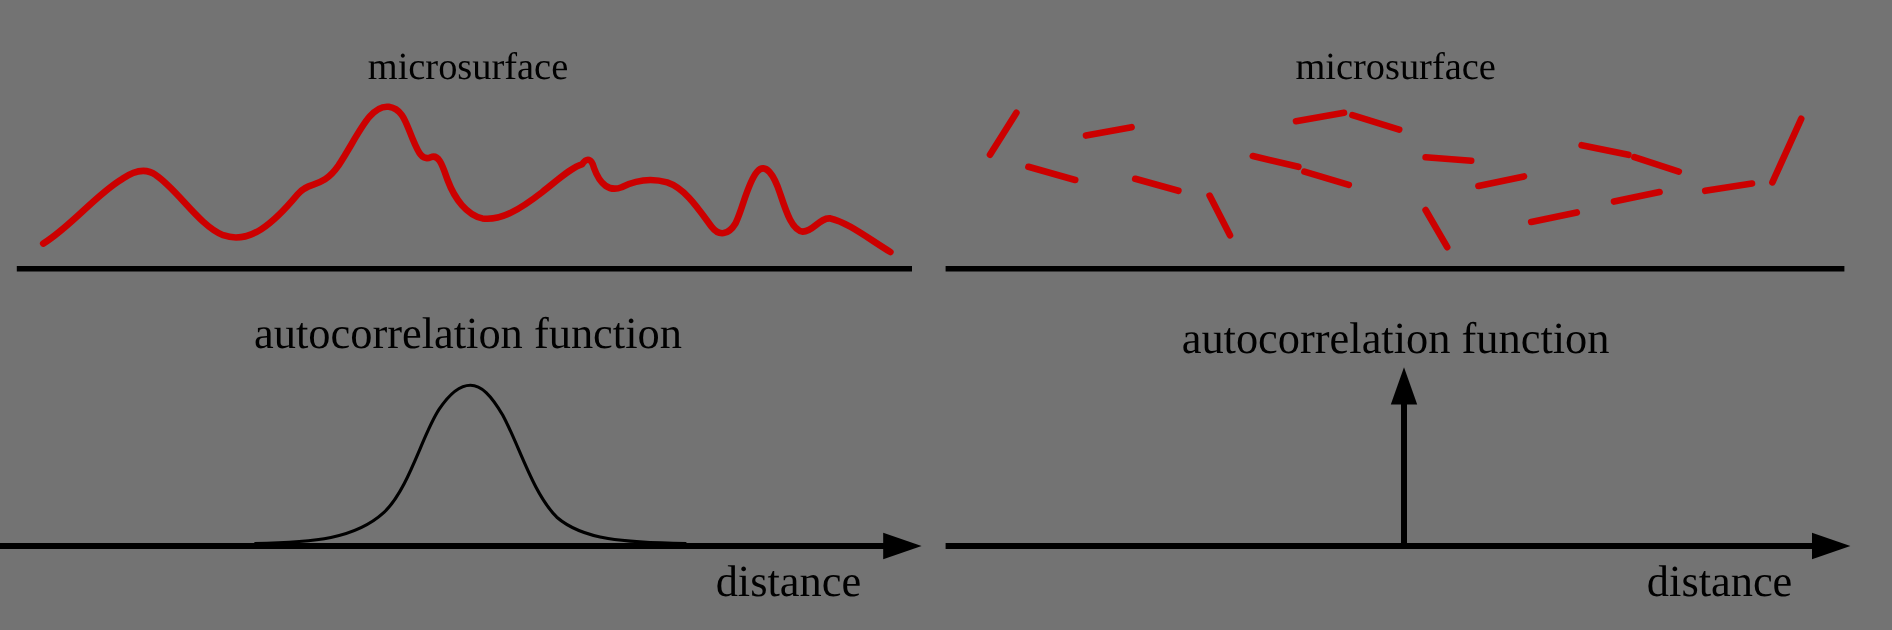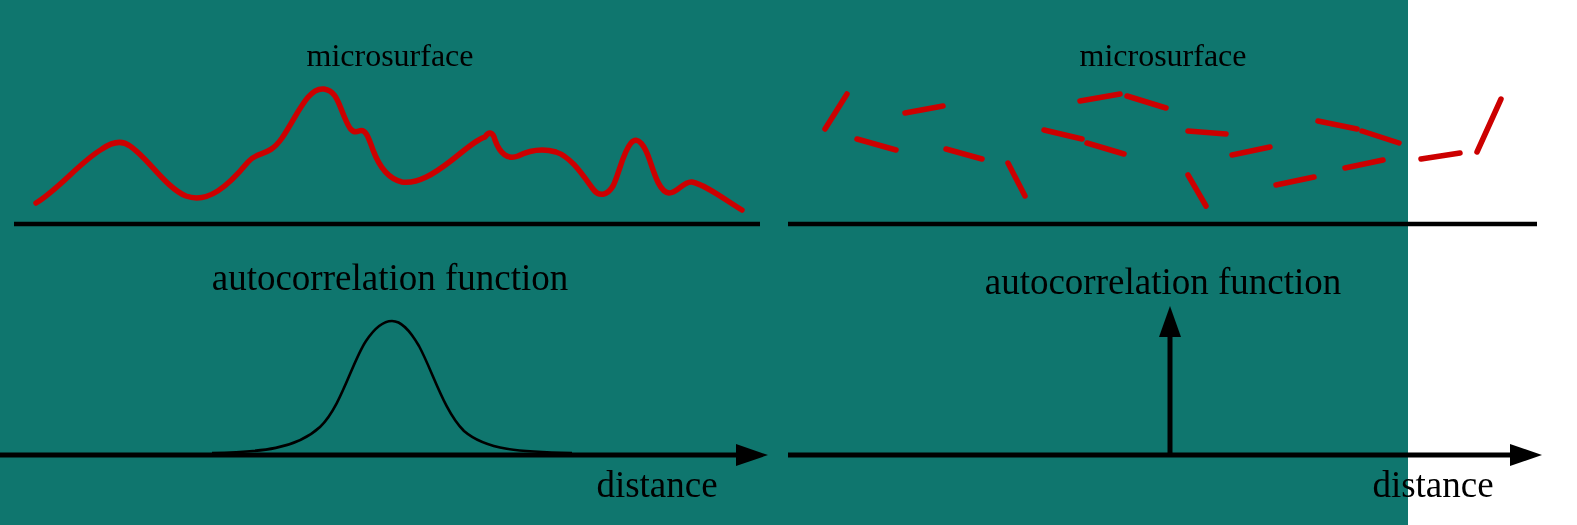--- a/index.html
+++ b/index.html
@@ -1,24 +1,24 @@
 <!DOCTYPE html>
 <html><head>
 <meta charset="utf-8">
 <style>
   html, body {
     margin: 0;
     padding: 0;
     background: #ffffff;
   }
   .figure-wrap {
-    width: 1408px;
+    width: 1577px;
     height: 525px;
     position: relative;
-    background: #0f766e;
+    background: #737373;
     font-family: "Liberation Serif", "DejaVu Serif", serif;
   }
   svg { display: block; }
   text {
     font-family: "Liberation Serif", "DejaVu Serif", serif;
     fill: #000000;
   }
   .label-small { font-size: 32px; }
   .label-big   { font-size: 37px; }
   .ink-line {

